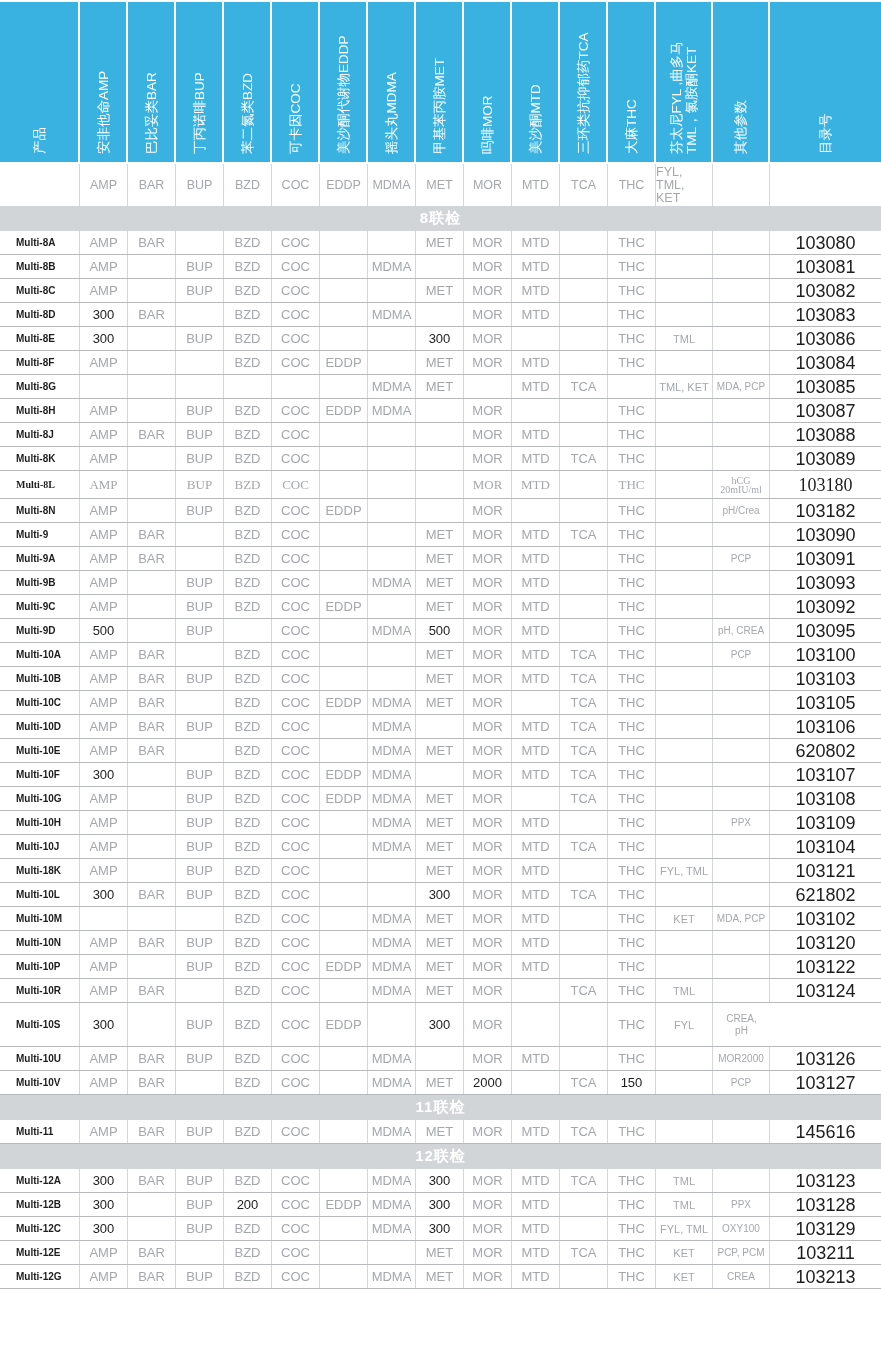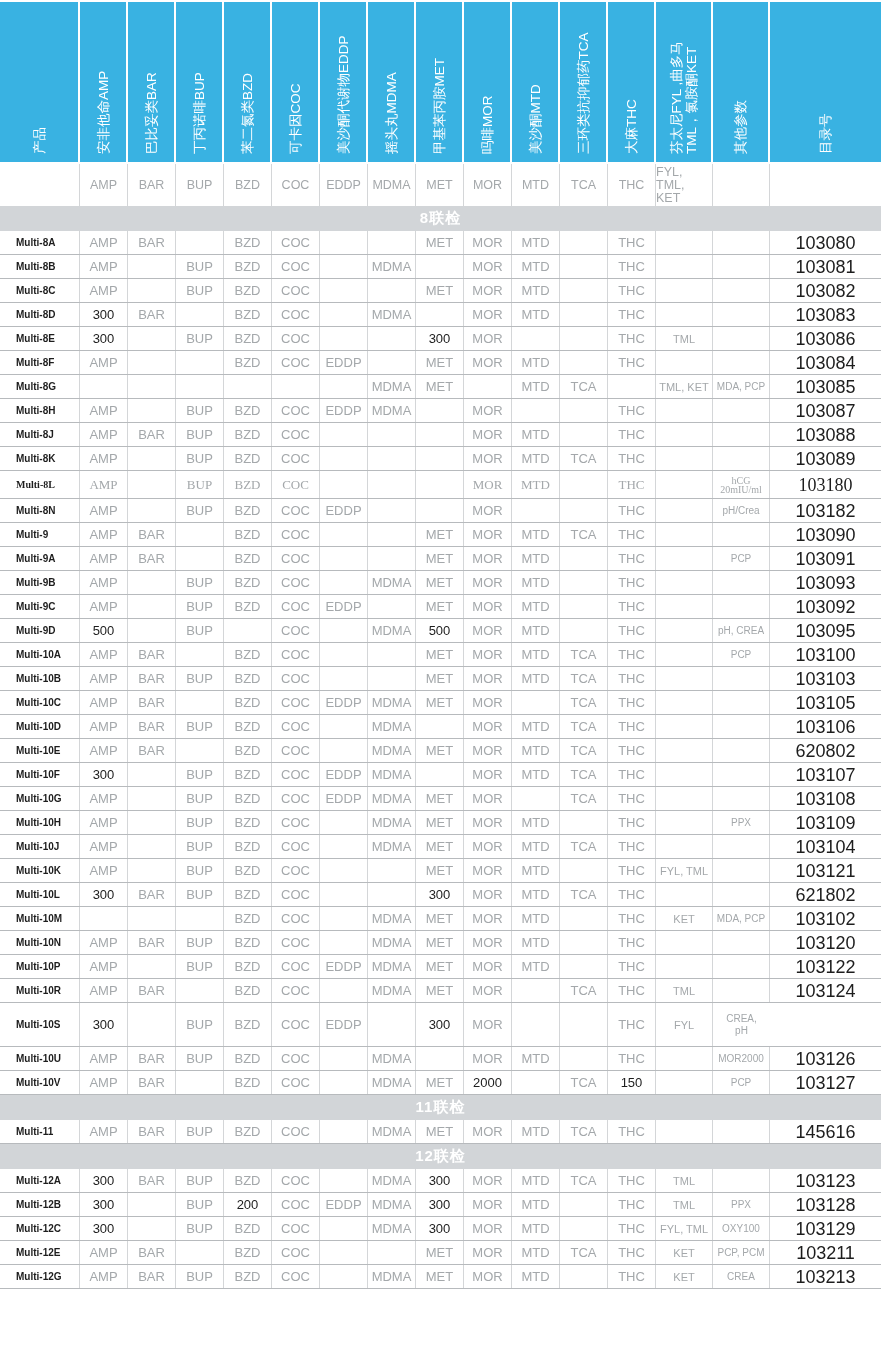--- a/index.html
+++ b/index.html
@@ -583,21 +583,21 @@
         <div class="c">MET</div>
         <div class="c">MOR</div>
         <div class="c">MTD</div>
         <div class="c">TCA</div>
         <div class="c">THC</div>
         <div class="fyl"></div>
         <div class="oth"></div>
         <div class="cat">103104</div>
       </div>
       <div class="grid drow">
-        <div class="name">Multi-10K</div>
+        <div class="name">Multi-18K</div>
         <div class="c">AMP</div>
         <div class="c"></div>
         <div class="c">BUP</div>
         <div class="c">BZD</div>
         <div class="c">COC</div>
         <div class="c"></div>
         <div class="c"></div>
         <div class="c">MET</div>
         <div class="c">MOR</div>
         <div class="c">MTD</div>

